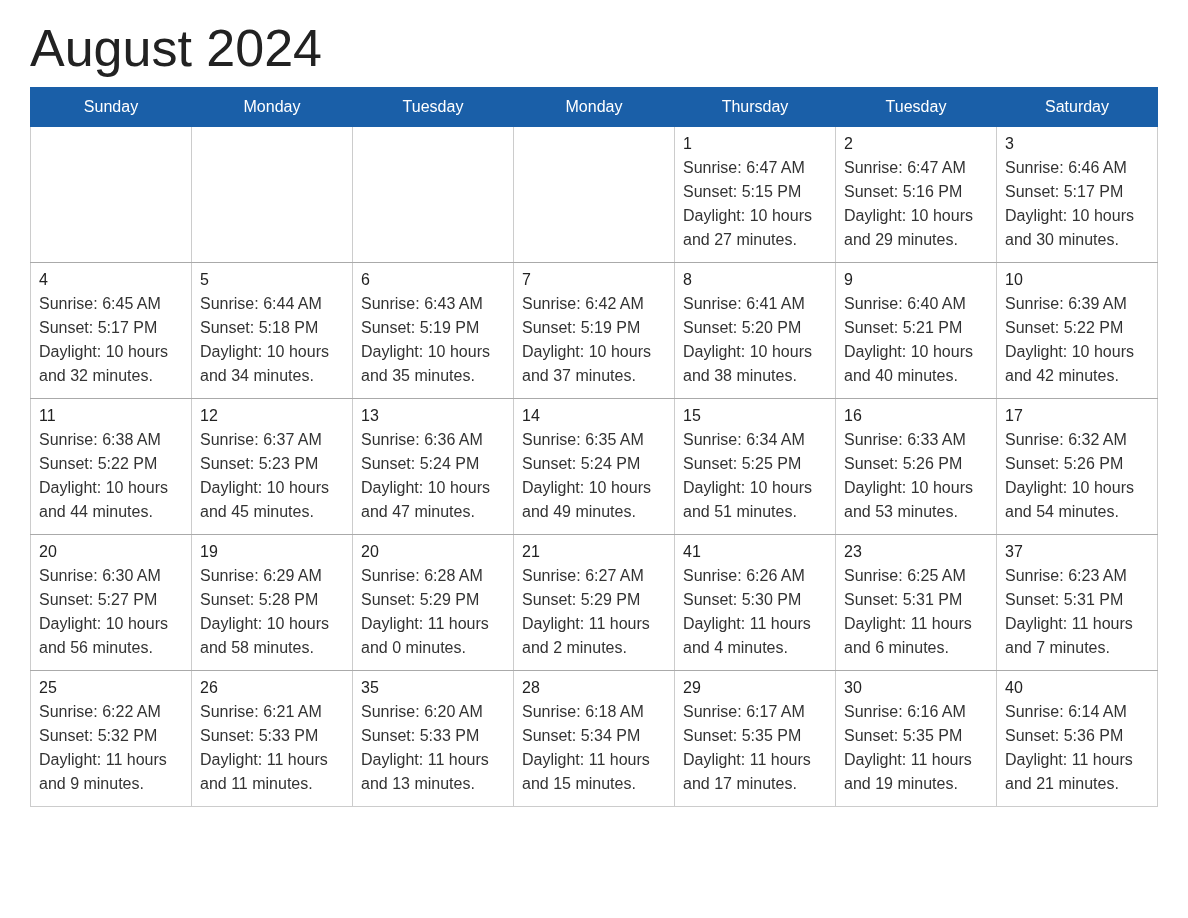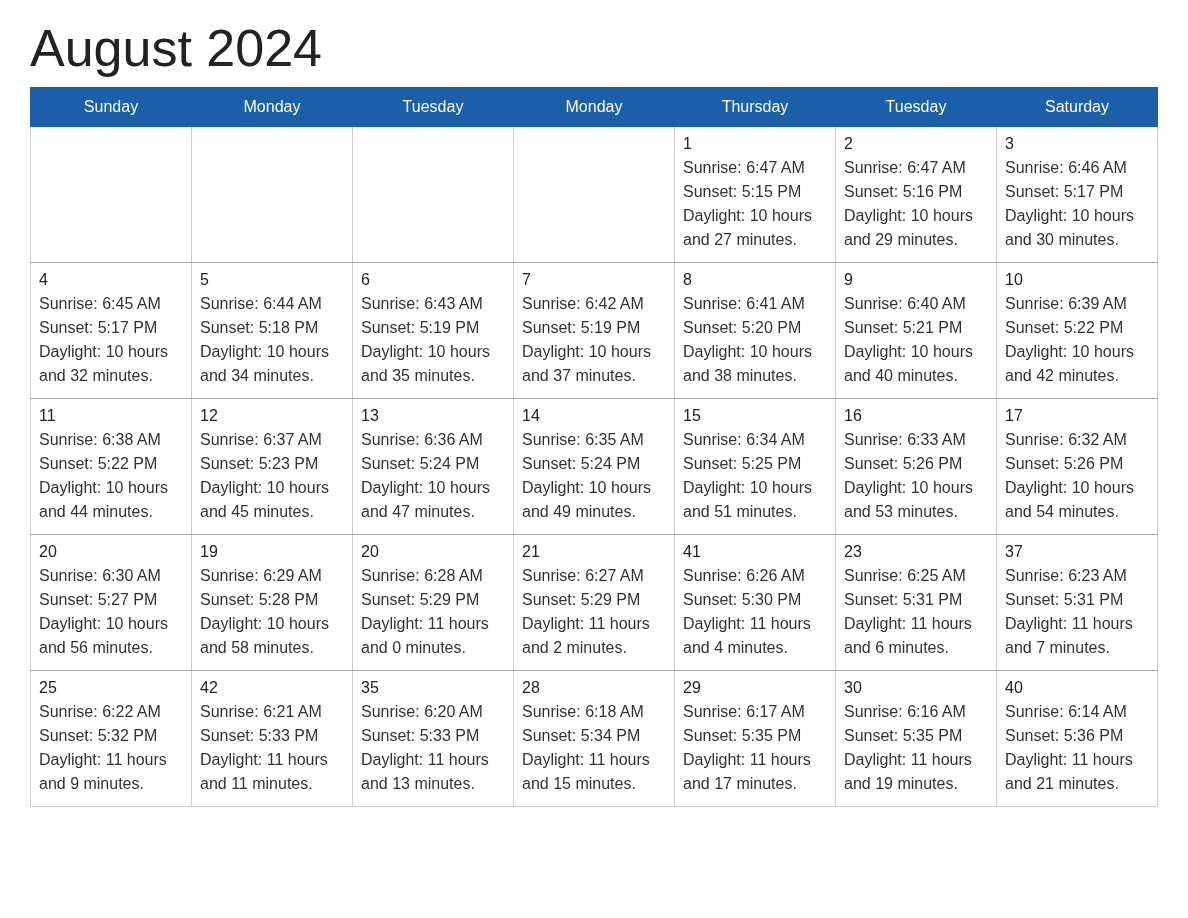--- a/index.html
+++ b/index.html
@@ -225,21 +225,21 @@
           <span class="cell-day">37</span>
           <div class="cell-info">Sunrise: 6:23 AM<br>Sunset: 5:31 PM<br>Daylight: 11 hours and 7 minutes.</div>
         </td>
       </tr>
       <tr>
         <td>
           <span class="cell-day">25</span>
           <div class="cell-info">Sunrise: 6:22 AM<br>Sunset: 5:32 PM<br>Daylight: 11 hours and 9 minutes.</div>
         </td>
         <td>
-          <span class="cell-day">42</span>
+          <span class="cell-day">26</span>
           <div class="cell-info">Sunrise: 6:21 AM<br>Sunset: 5:33 PM<br>Daylight: 11 hours and 11 minutes.</div>
         </td>
         <td>
           <span class="cell-day">35</span>
           <div class="cell-info">Sunrise: 6:20 AM<br>Sunset: 5:33 PM<br>Daylight: 11 hours and 13 minutes.</div>
         </td>
         <td>
           <span class="cell-day">28</span>
           <div class="cell-info">Sunrise: 6:18 AM<br>Sunset: 5:34 PM<br>Daylight: 11 hours and 15 minutes.</div>
         </td>

